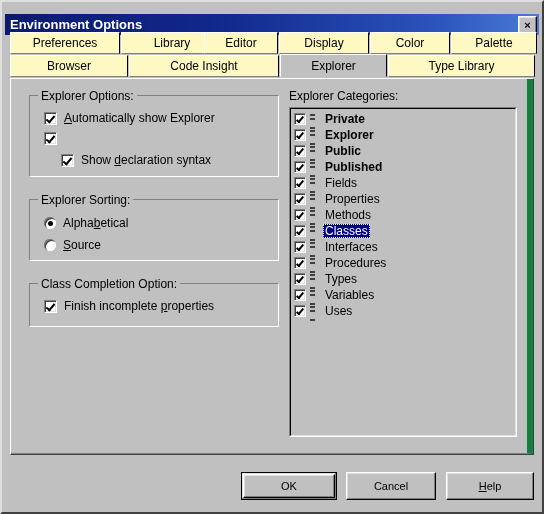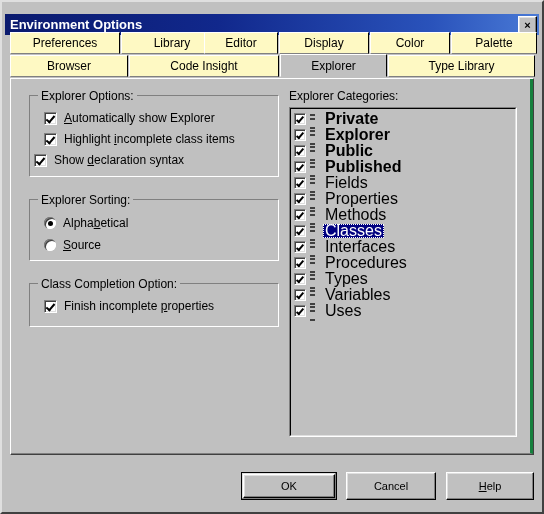--- a/index.html
+++ b/index.html
@@ -122,21 +122,21 @@
     box-sizing: border-box;
     background: #c0c0c0;
     border-left: 1px solid #ffffff;
     border-top: 1px solid #ffffff;
     border-right: 1px solid #404040;
     border-bottom: 1px solid #404040;
   }
   .panel-inner {
     position: absolute;
     inset: 0;
-    border-right: 3px solid #15803d;
+    border-right: 6px solid #15803d;
     border-bottom: 1px solid #808080;
   }
 
   
   .group {
     position: absolute;
     box-sizing: border-box;
     border-left: 1px solid #808080;
     border-top: 1px solid #808080;
     border-right: 1px solid #ffffff;
@@ -262,21 +262,21 @@
     border-bottom: 2px solid #404040;
   }
   .glyph::after {
     content: "";
     position: absolute;
     left: 2px; top: 5px;
     width: 5px; height: 2px;
     background: #404040;
   }
   .ltext {
-    font-size: 16px;
+    font-size: 12px;
     padding: 0 2px;
     line-height: 14px;
   }
   .lrow.bold .ltext { font-weight: bold; }
   .lrow.selected .ltext {
     background: #000080;
     color: #ffffff;
     outline: 1px dotted #ffffff;
     outline-offset: -1px;
   }
@@ -365,23 +365,22 @@
       <div class="group" style="left:18px; top:16px; width:250px; height:82px;">
         <span class="group-legend">Explorer Options:</span>
       </div>
       <div id="explorer-options-items">
           <div class="opt-row" style="left: 33px; top: 32px;">
             <span class="cbox checked"></span>
             <span><span class="acc">A</span>utomatically show Explorer</span>
           </div>
           <div class="opt-row" style="left: 33px; top: 53px;">
             <span class="cbox checked"></span>
-            <span>Highlight <span class="acc">i</span>ncomplete class items</span>
-          </div>
-          <div class="opt-row" style="left: 23px; top: 74px;">
+          </div>
+          <div class="opt-row" style="left: 50px; top: 74px;">
             <span class="cbox checked"></span>
             <span>Show <span class="acc">d</span>eclaration syntax</span>
           </div>
         </div>
 
       <div class="group" style="left:18px; top:120px; width:250px; height:62px;">
         <span class="group-legend">Explorer Sorting:</span>
       </div>
       <div id="explorer-sorting-items">
           <div class="opt-row" style="left: 33px; top: 137px;">

